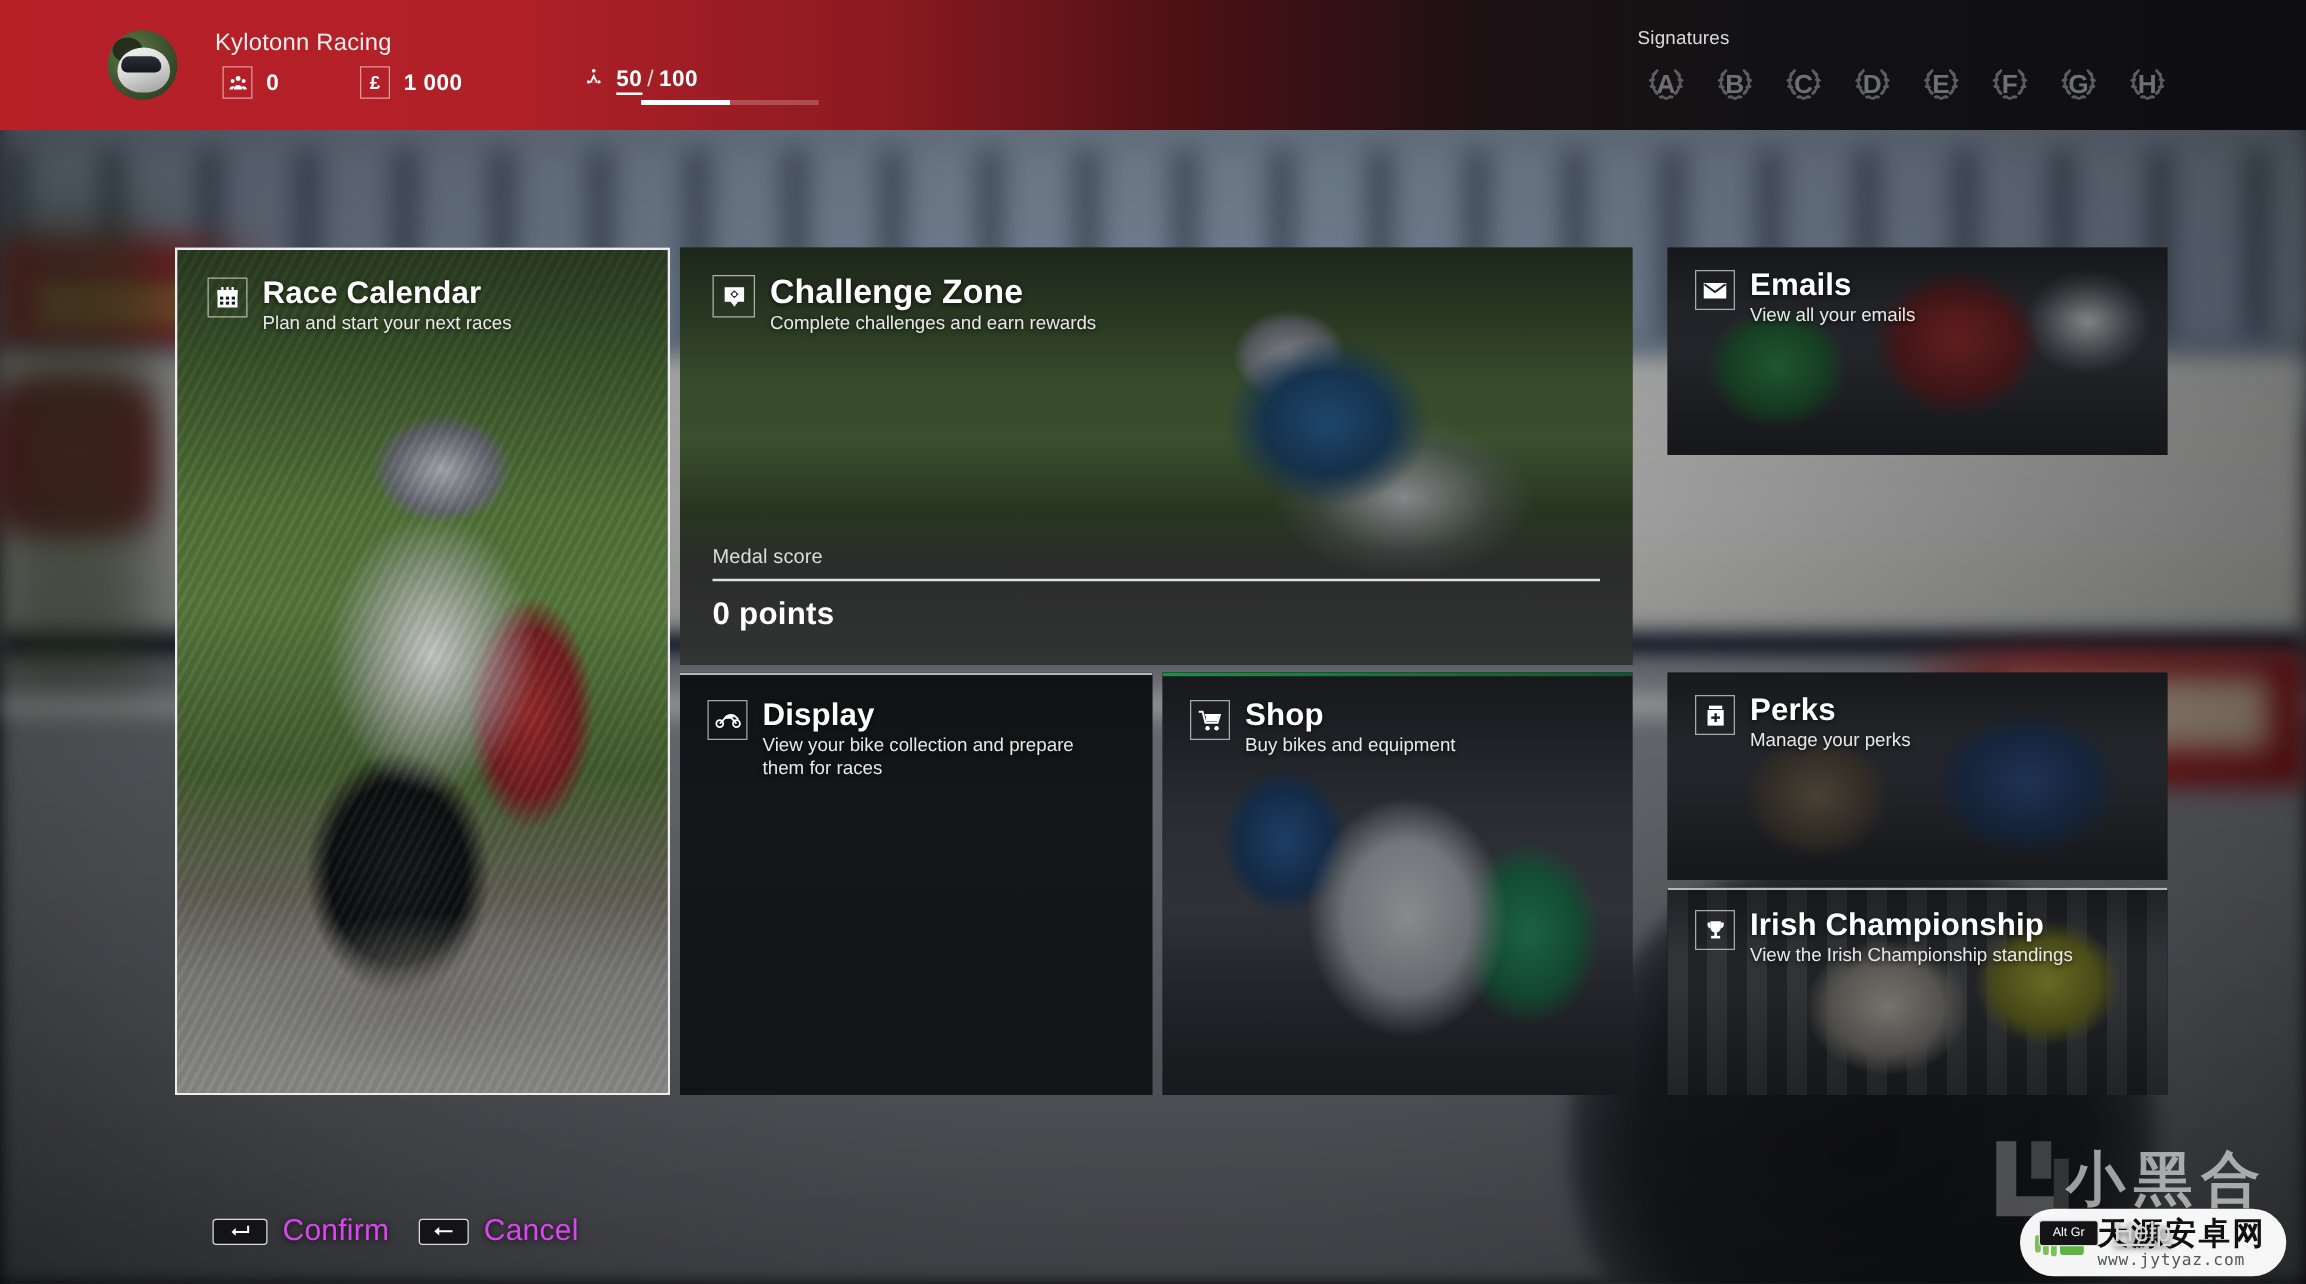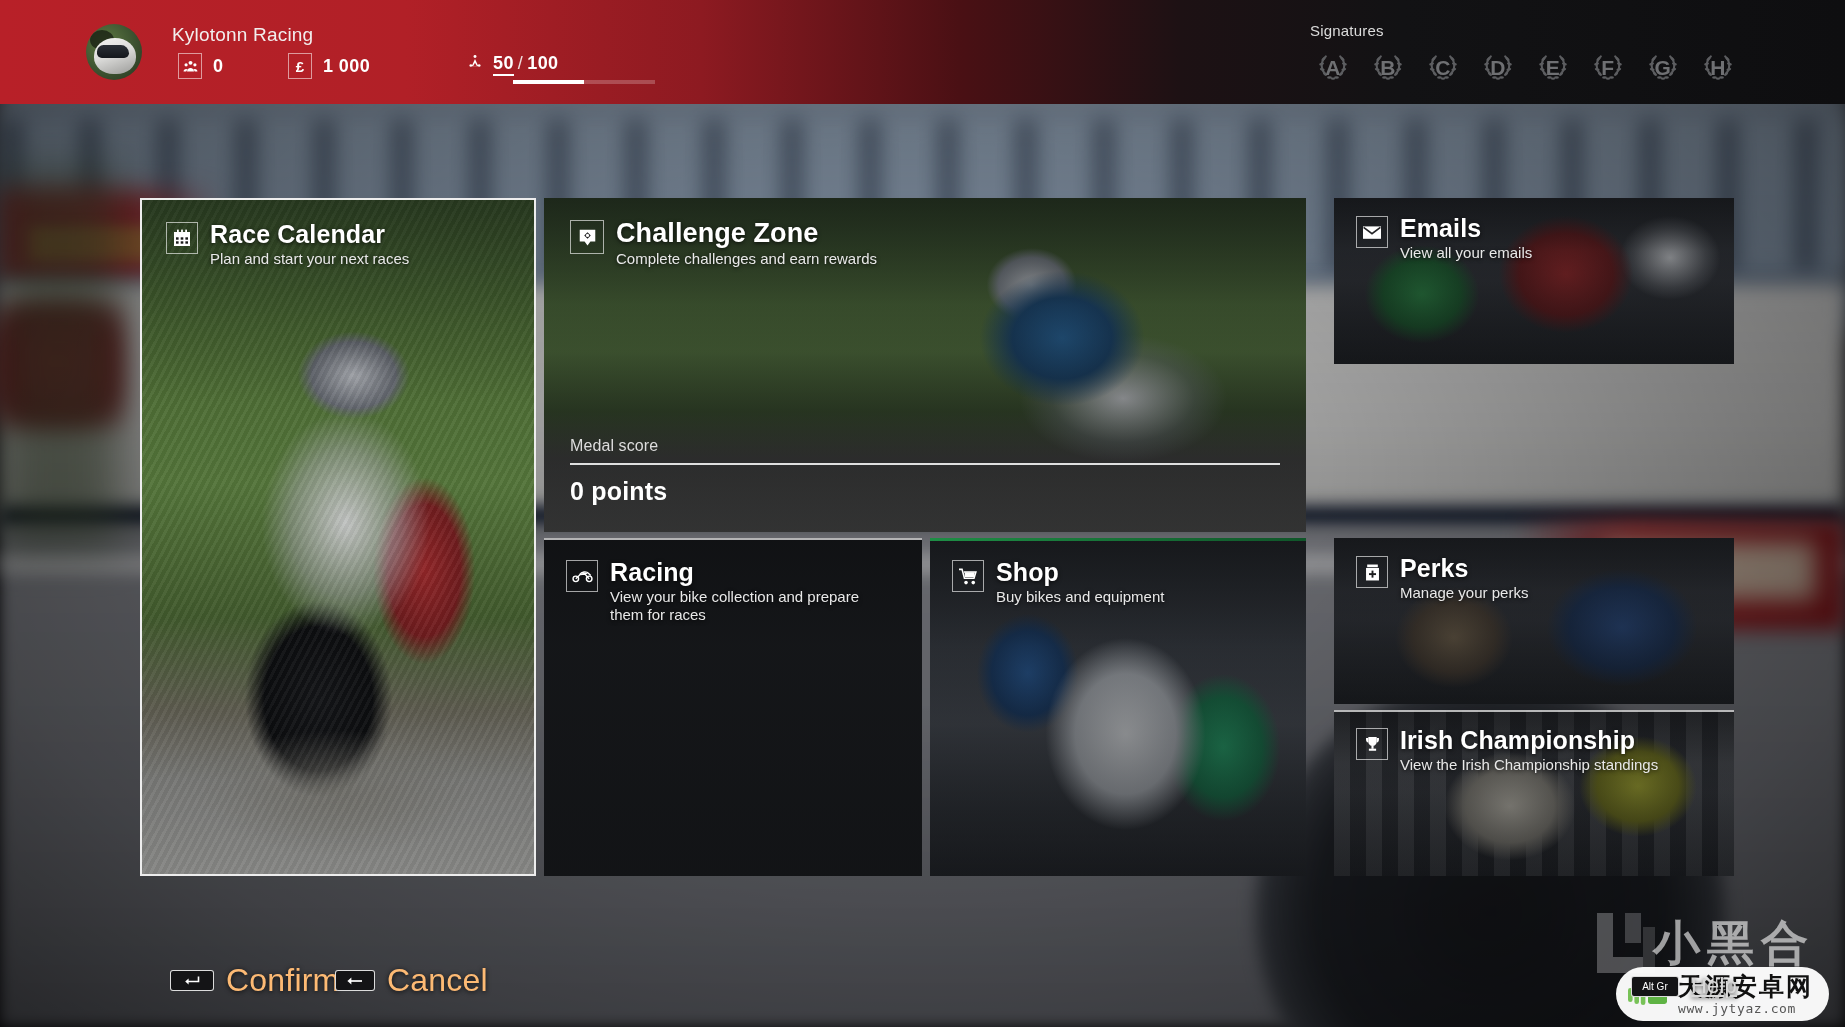--- a/index.html
+++ b/index.html
@@ -283,21 +283,21 @@
   .fbtn { position:absolute; display:flex; align-items:center; gap:12px; }
   .keycap {
     min-width:44px; height:21px; border-radius:3px;
     background:#141416; border:1px solid rgba(255,255,255,.85);
     display:flex; align-items:center; justify-content:center;
     color:#fff; font-size:12px; padding:0 5px;
   }
   .keycap.sm { min-width:40px; }
   .keycap.wide { min-width:48px; font-size:10px; letter-spacing:0; }
   .fbtn .flabel {
-    font-size:32px; color:#fdba74; letter-spacing:.2px;
+    font-size:24px; color:#d946ef; letter-spacing:.2px;
     text-shadow:0 1px 5px rgba(0,0,0,.8);
   }
   #btn-confirm { left:170px; bottom:28px; }
   #btn-cancel  { left:335px; bottom:28px; }
   #btn-help    { right:108px; bottom:28px; }
   #btn-help .flabel { font-size:22px; color:#d8d8d8;text-decoration:underline; }
 
   
   #wm-logo {
     position:absolute; right:182px; bottom:46px; width:76px; height:76px; z-index:58;
@@ -617,21 +617,21 @@
       <div class="ibox">
         <svg width="21" height="14" viewBox="0 0 22 14" aria-hidden="true">
           <circle cx="4" cy="10" r="2.9" fill="none" stroke="#fff" stroke-width="1.5"></circle>
           <circle cx="18" cy="10" r="2.9" fill="none" stroke="#fff" stroke-width="1.5"></circle>
           <path d="M4 10 L8.5 5.5 L13.5 5 L18 10" fill="none" stroke="#fff" stroke-width="1.5"></path>
           <path d="M8 5.5 C10 2.4 15 1.6 17.5 4.4 L19.6 6.6" fill="none" stroke="#fff" stroke-width="1.5"></path>
           <path d="M9.6 4.3 C12 2.8 15 3 16.6 4.6 L13.6 5.2 Z" fill="#fff"></path>
         </svg>
       </div>
       <div>
-        <div class="t-title">Racing</div>
+        <div class="t-title">Display</div>
         <div class="t-sub" style="max-width:280px">View your bike collection and prepare them for races</div>
       </div>
     </div>
   </div>
 
   <div class="tile" id="tile-emails">
     <div class="photo ph-emails"></div>
     <div class="scrim"></div>
     <div class="tile-head">
       <div class="ibox">

